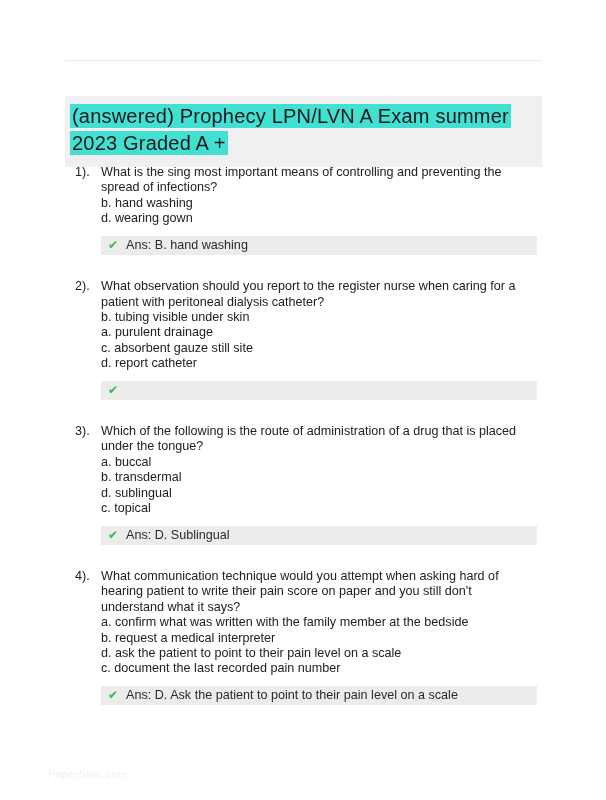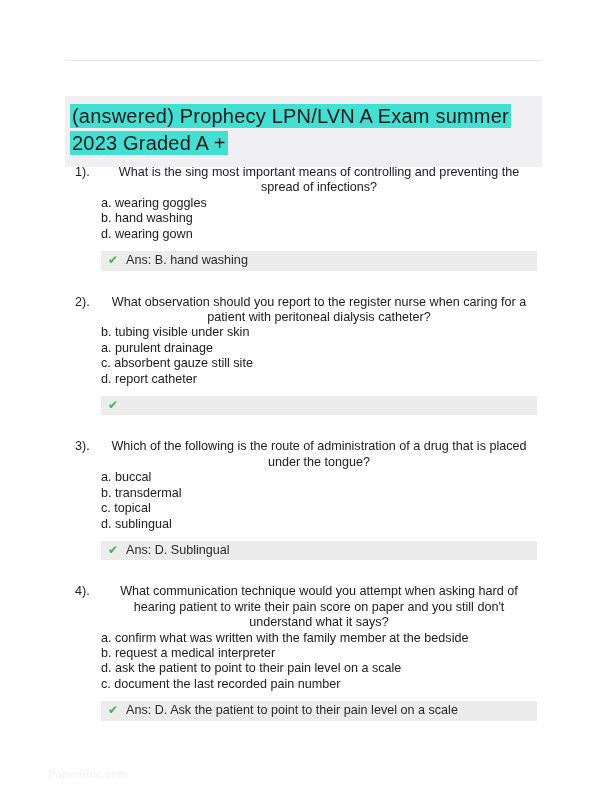--- a/index.html
+++ b/index.html
@@ -59,21 +59,21 @@
     font-size: 12.6px;
     line-height: 15.4px;
   }
   .qnum {
     width: 26px;
     margin-left: 10px;
     flex: 0 0 auto;
     color: #202124;
   }
   .qbody { flex: 1 1 auto; min-width: 0; }
-  .qtext { color: #202124; max-width: 436px; text-align: center; }
+  .qtext { color: #202124; max-width: 436px; }
   .options { color: #202124; }
   .option { white-space: nowrap; }
   .answer-bar {
     margin-top: 9px;
     background: #ececec;
     width: 436px;
     display: flex;
     align-items: center;
     padding: 2px 8px 3px 7px;
     line-height: 14.5px;
@@ -114,21 +114,20 @@
   <div class="title-box">
     <h1 class="title-text"><span class="title-highlight">(answered) Prophecy LPN/LVN A Exam summer 2023 Graded A +</span></h1>
   </div>
 
   <div class="questions">
   <div class="question">
     <div class="qnum">1).</div>
     <div class="qbody">
       <div class="qtext">What is the sing most important means of controlling and preventing the spread of infections?</div>
       <div class="options">
-            <div class="option">a. wearing goggles</div>
             <div class="option">b. hand washing</div>
             <div class="option">d. wearing gown</div>
           </div>
       <div class="answer-bar">
         <span class="check-icon">✔</span>
         <span class="answer-text">Ans: B. hand washing</span>
       </div>
     </div>
   </div>
 
@@ -148,22 +147,22 @@
     </div>
   </div>
 
   <div class="question">
     <div class="qnum">3).</div>
     <div class="qbody">
       <div class="qtext">Which of the following is the route of administration of a drug that is placed under the tongue?</div>
       <div class="options">
             <div class="option">a. buccal</div>
             <div class="option">b. transdermal</div>
+            <div class="option">d. sublingual</div>
             <div class="option">c. topical</div>
-            <div class="option">d. sublingual</div>
           </div>
       <div class="answer-bar">
         <span class="check-icon">✔</span>
         <span class="answer-text">Ans: D. Sublingual</span>
       </div>
     </div>
   </div>
 
   <div class="question">
     <div class="qnum">4).</div>

